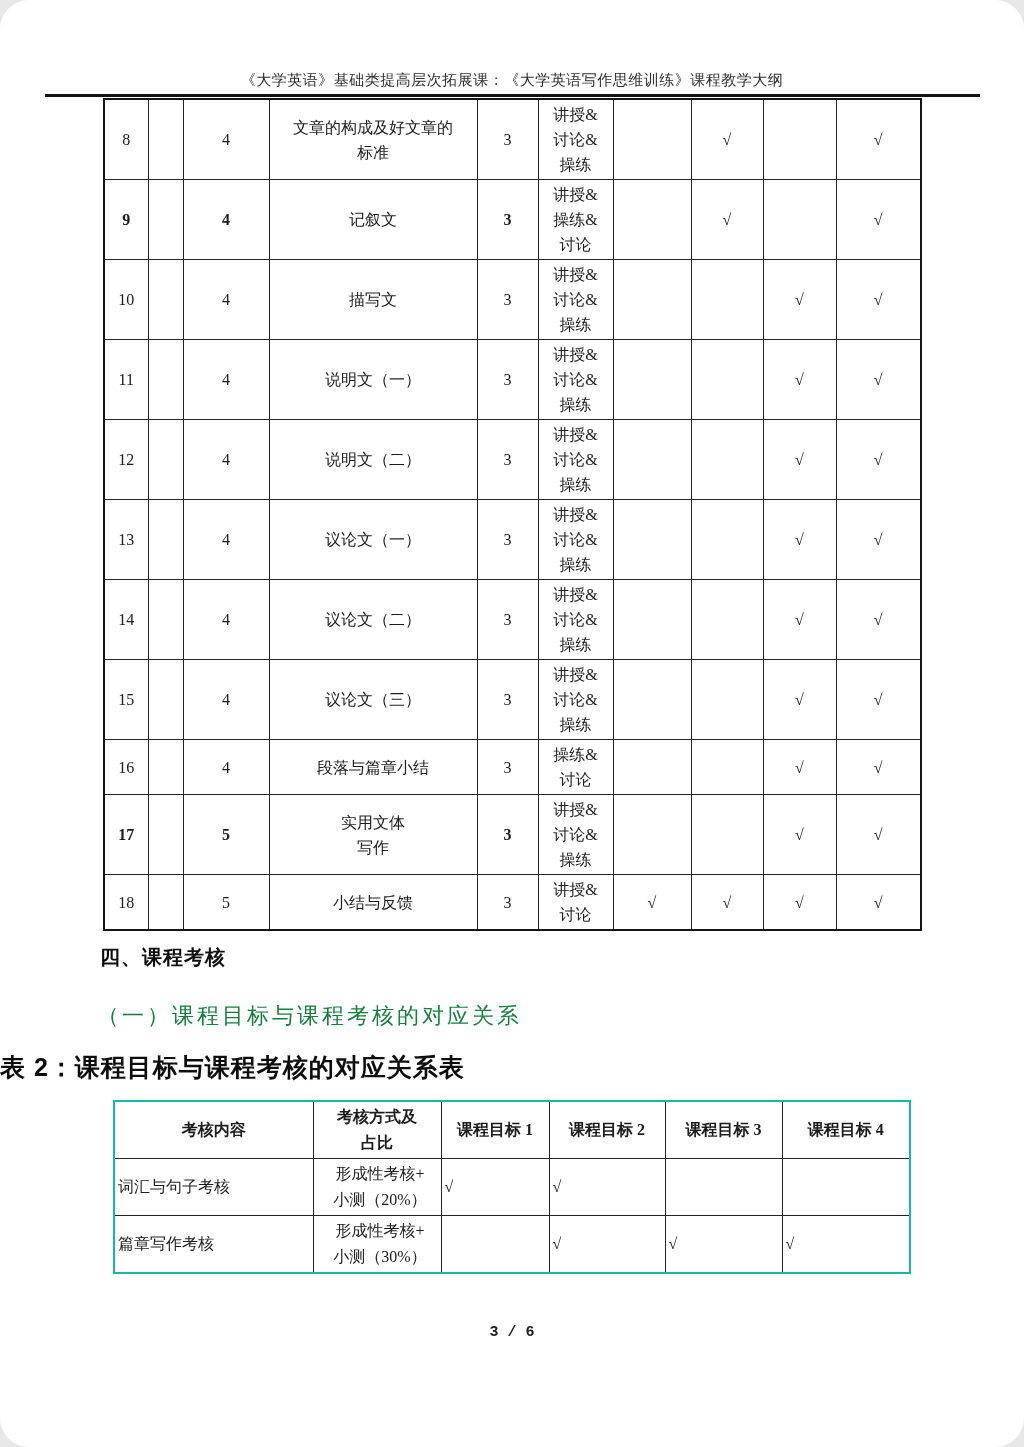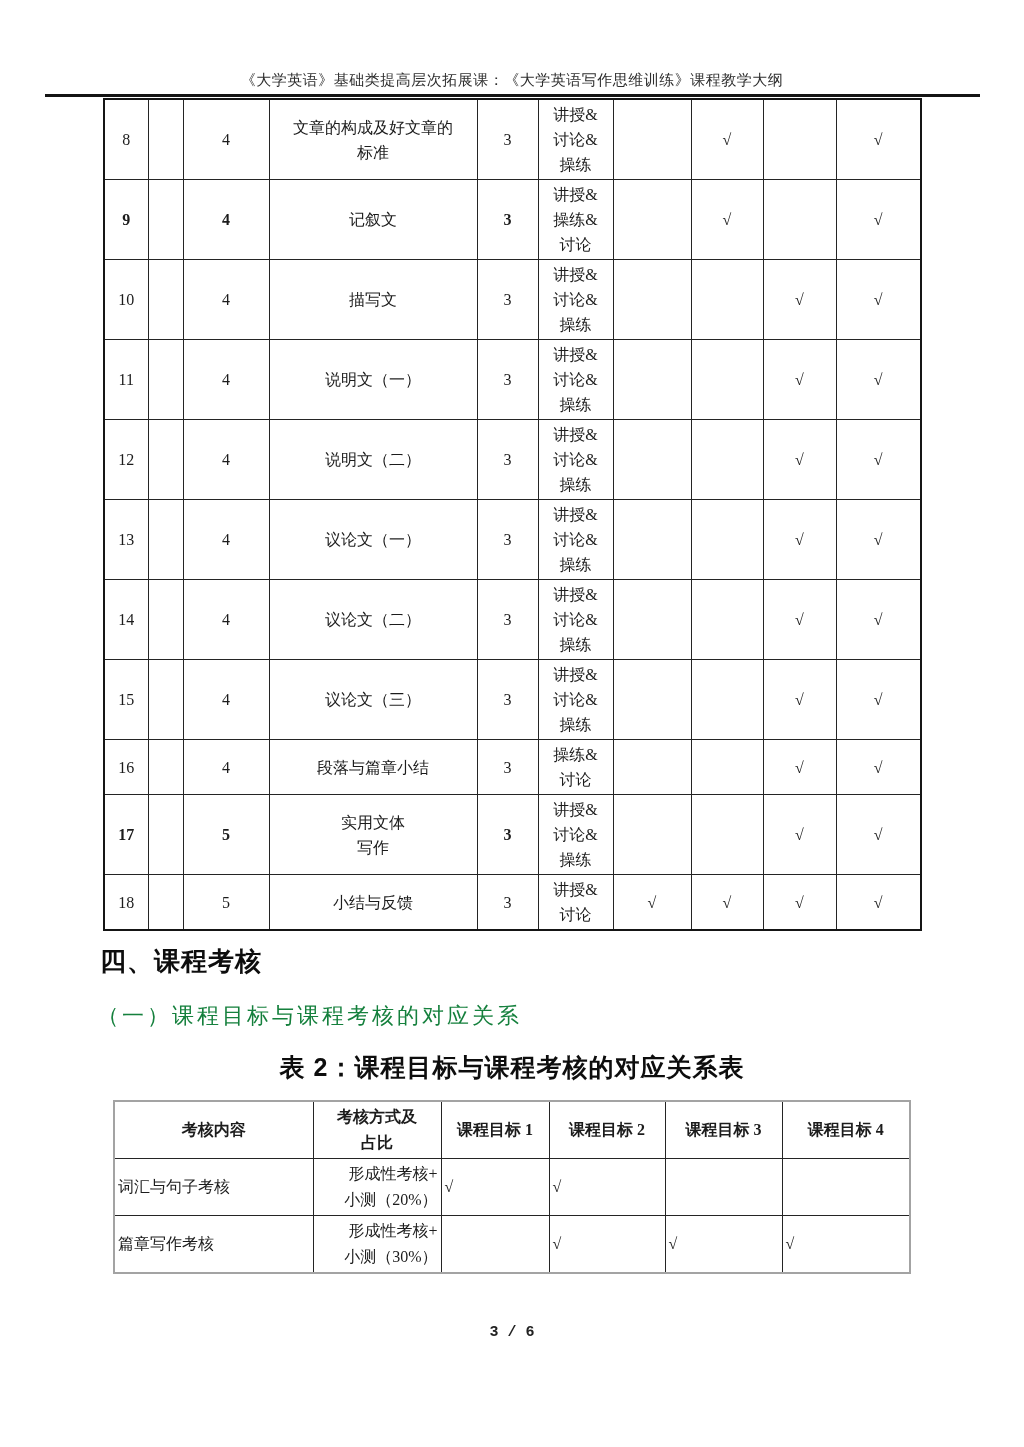--- a/index.html
+++ b/index.html
@@ -1,20 +1,21 @@
 <!DOCTYPE html>
 <html><head>
 <meta charset="utf-8">
 <style>
   * { box-sizing: border-box; }
   html,body { margin:0; padding:0; background:#e8e8e8; }
   #page {
     position:relative; width:1024px; height:1447px; margin:0 auto;
     background:#ffffff; color:#1a1a1a;
     font-family:"Liberation Serif", serif;
+    border-radius:29px;
   }
   
   .page-header {
     position:absolute; top:71px; left:0; width:100%;
     text-align:center; font-family:"Liberation Sans", sans-serif;
     font-size:15px; color:#2e2e2e; letter-spacing:.5px;
   }
   .header-rule {
     position:absolute; top:94px; left:45px; width:935px; height:3px;
     background:#141414;
@@ -30,44 +31,44 @@
     text-align:center; vertical-align:middle;
     font-size:16px; line-height:25px; padding:2px 2px;
     white-space:pre-line; color:#1c1c1c;
   }
   #schedule-table td.b { font-weight:bold; }
   td.check-cell { font-size:17px; }
   
   .section-heading {
     position:absolute; left:100px; top:944px;
     font-family:Liberation Serif, serif; font-weight:bold;
-    font-size:26px; color:#0d0d0d; letter-spacing:1px;
+    font-size:20px; color:#0d0d0d; letter-spacing:1px;
   }
   .section-subheading {
     position:absolute; left:97px; top:1001px;
     font-family:"Liberation Serif", serif;
     font-size:22px; color:#15803d; letter-spacing:3px;
   }
   .table2-title {
-    position:absolute; top:1051px; left:0; width:100%; text-align:center;
+    position:absolute; top:1051px; left:0; width:100%; text-align:left;
     font-family:"Liberation Sans", sans-serif; font-weight:bold;
     font-size:25px; color:#0d0d0d; letter-spacing:1px;
   }
   #assessment-table {
     position:absolute; left:113px; top:1100px; width:796px;
-    border:2px solid #a3a3a3;
+    border:2px solid #14b8a6;
   }
   #assessment-table th, #assessment-table td {
     border:1.5px solid #242424;
     vertical-align:middle; font-size:16px; line-height:26px;
     padding:2px 3px; white-space:pre-line; color:#1c1c1c;
   }
   #assessment-table th { text-align:center; font-weight:bold; height:55px; }
   #assessment-table td { height:57px; }
-  #assessment-table td.method-left { text-align:right; padding-left:9px; }
+  #assessment-table td.method-left { text-align:center; padding-left:9px; }
   
   .page-number {
     position:absolute; top:1324px; left:0; width:100%; text-align:center;
     font-family:Liberation Mono, monospace; font-weight:bold;
     font-size:15px; color:#222;
   }
 </style>
 </head>
 <body>
 

